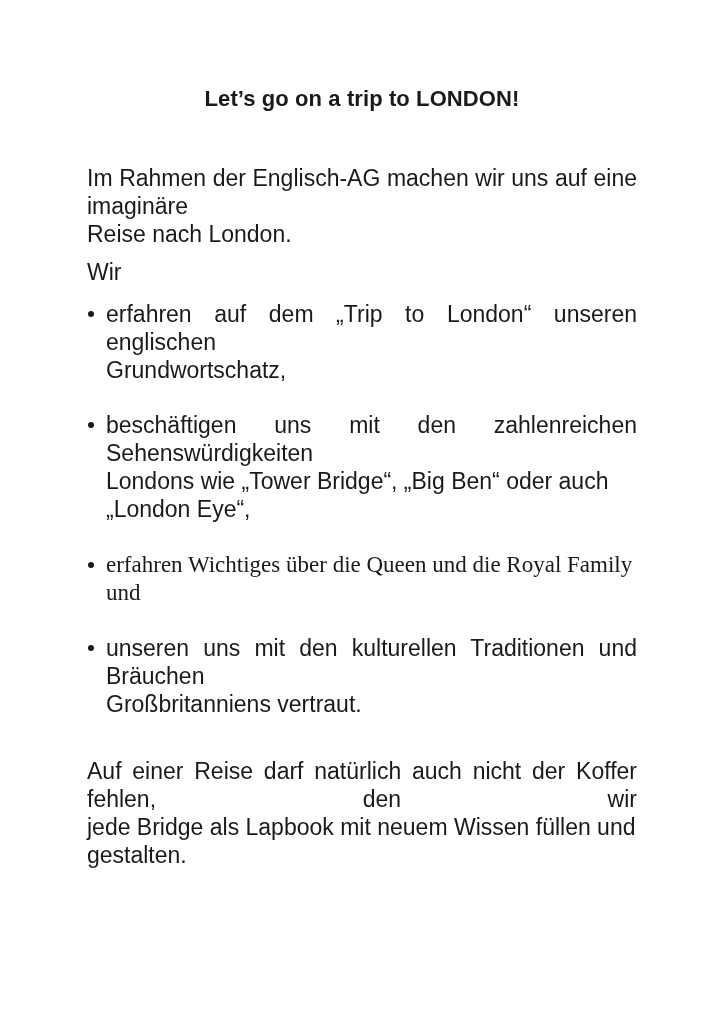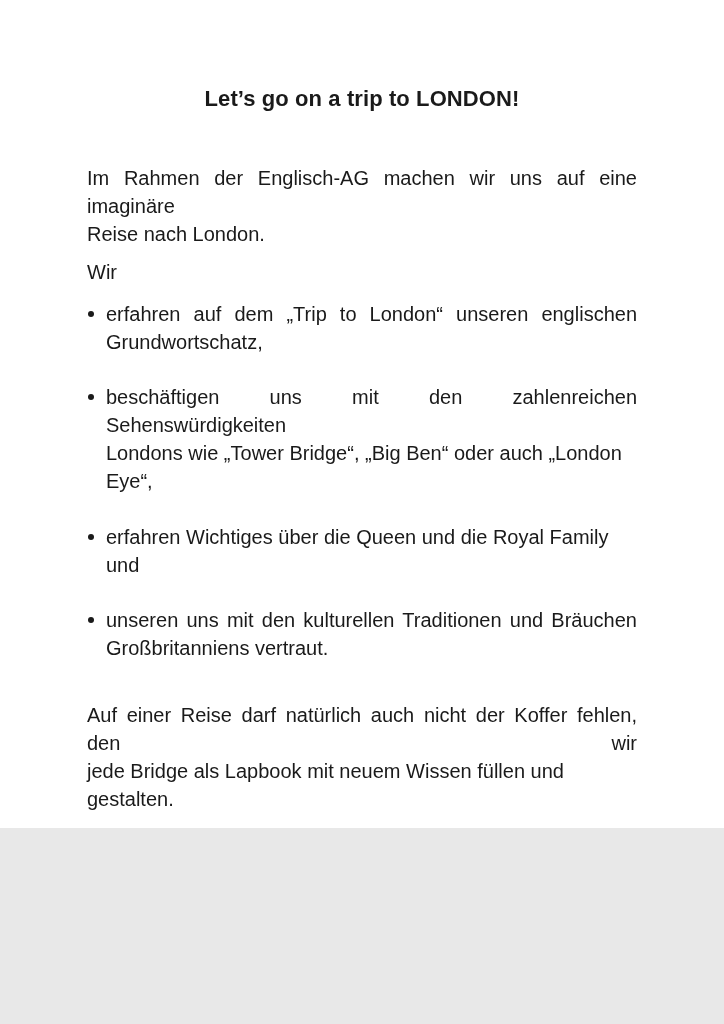--- a/index.html
+++ b/index.html
@@ -1,36 +1,36 @@
 <!DOCTYPE html>
 <html><head>
 <meta charset="utf-8">
 <style>
   html, body { margin: 0; padding: 0; background: #e8e8e8; }
   .page {
     position: relative;
     width: 724px;
-    height: 828px;
+    height: 1024px;
     margin: 0 auto;
     background: #ffffff;
     box-sizing: border-box;
     padding: 0 87px;
     overflow: hidden;
     font-family: "Liberation Sans", "DejaVu Sans", sans-serif;
     color: #1a1a1a;
   }
   .doc-title {
     margin: 84px 0 0 0;
     font-size: 22px;
     line-height: 30px;
     font-weight: bold;
     text-align: center;
     letter-spacing: 0.1px;
   }
-  .doc-body { font-size: 20px; }
+  .doc-body { font-size: 23px; }
   .line {
     line-height: 28px;
     text-align: left;
     white-space: normal;
   }
   
   .line.fill {
     text-align: justify;
     text-align-last: justify;
   }
@@ -45,21 +45,21 @@
     width: 6px;
     height: 6px;
     border-radius: 50%;
     background: #1a1a1a;
   }
   
   .doc-body .block:nth-child(1) { margin-top: 50px; }
   .doc-body .block:nth-child(2) { margin-top: 10px; }
   .doc-body .block:nth-child(3) { margin-top: 14px; }
   .doc-body .block:nth-child(4) { margin-top: 27px; }
-  .doc-body .block:nth-child(5) { margin-top: 28px; }
+  .doc-body .block:nth-child(5) { margin-top: 28px; font-family: Liberation Serif, serif; }
   .doc-body .block:nth-child(6) { margin-top: 27px; }
   .doc-body .block:nth-child(7) { margin-top: 39px; }
 </style>
 </head>
 <body>
 
 <div class="page">
   <h1 class="doc-title">Let’s go on a trip to LONDON!</h1>
   <div class="doc-body">
       <div class="block paragraph">

